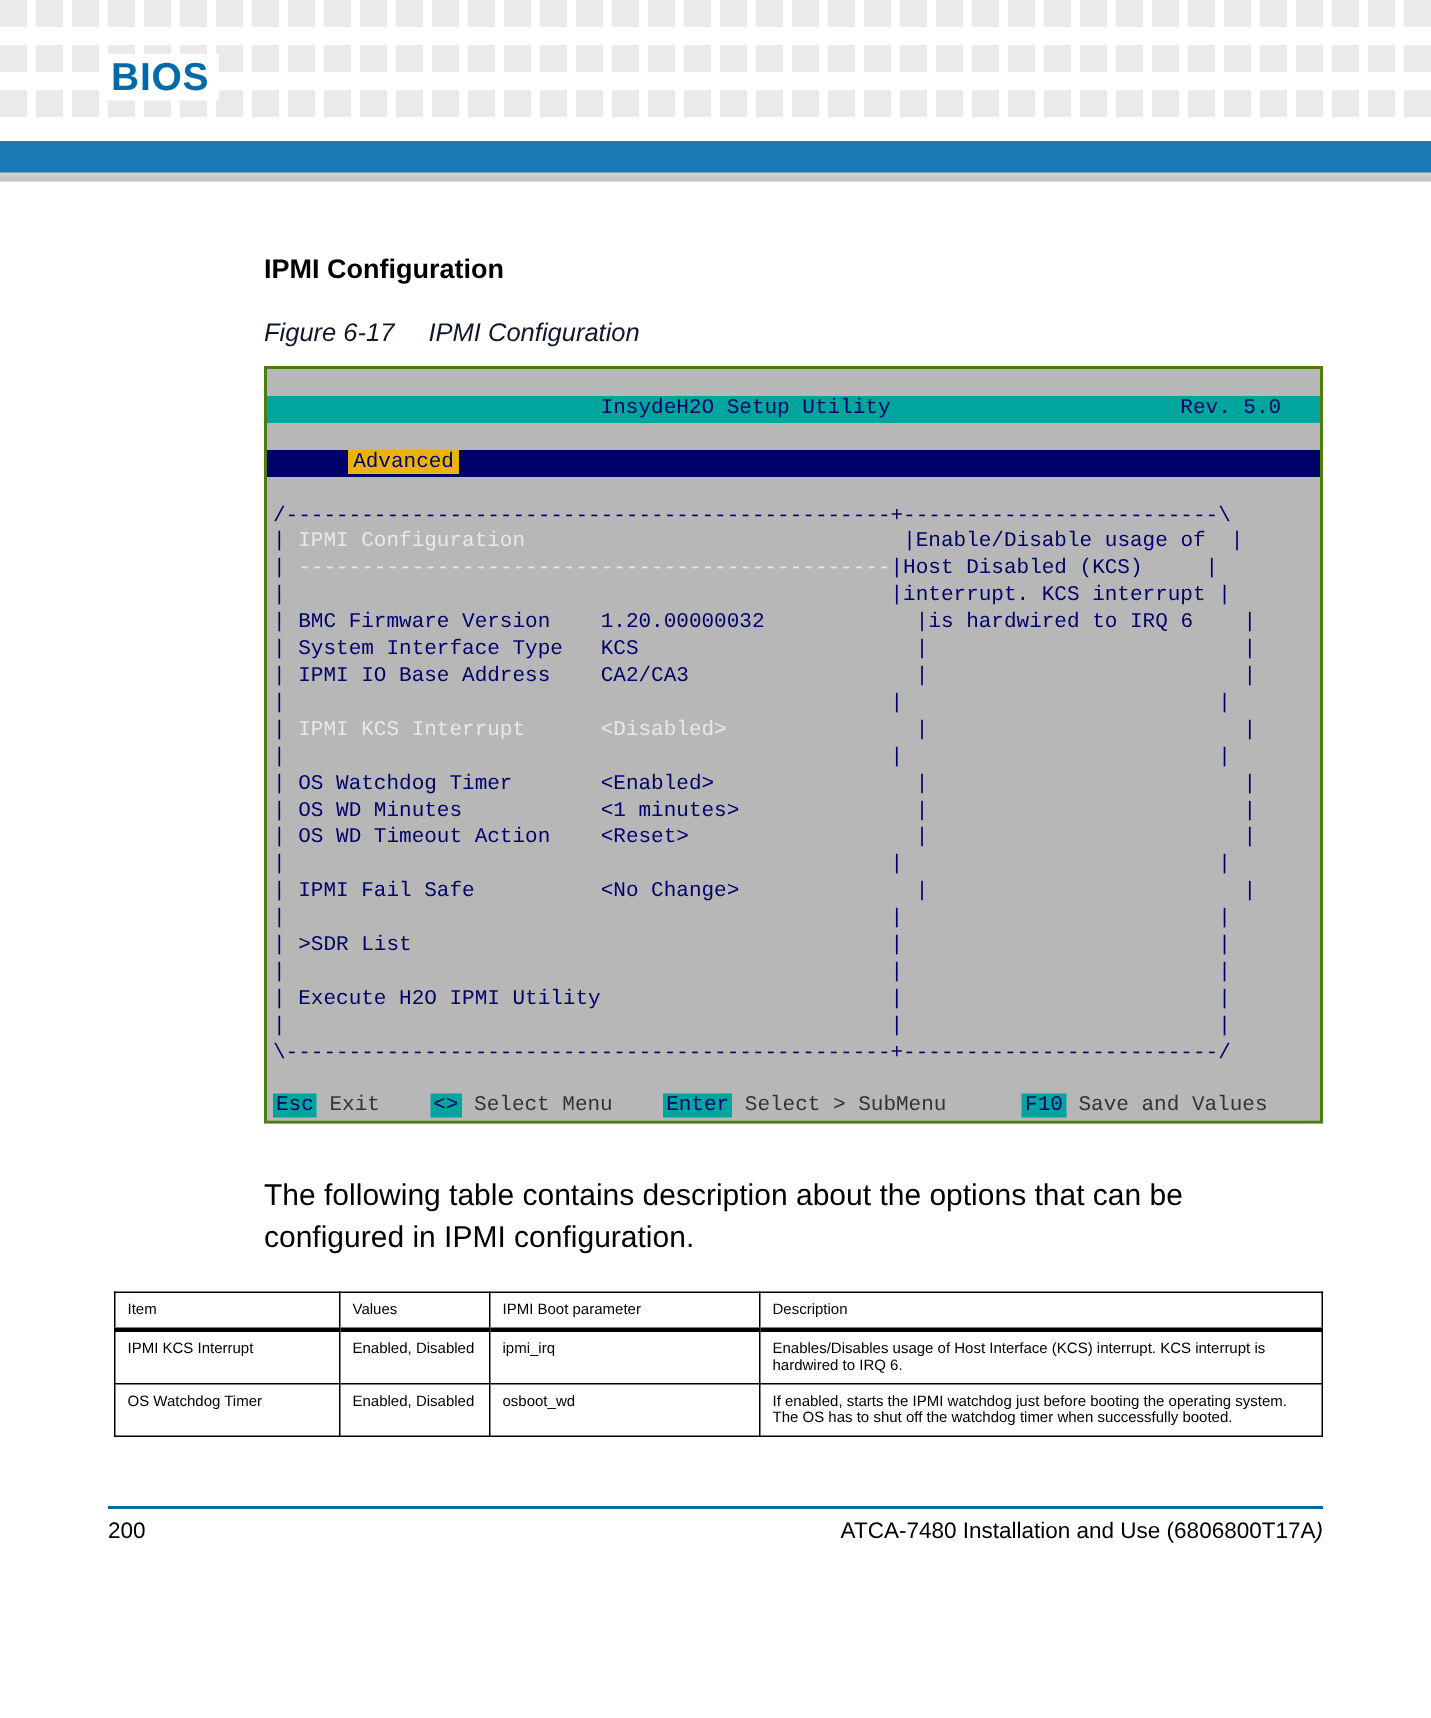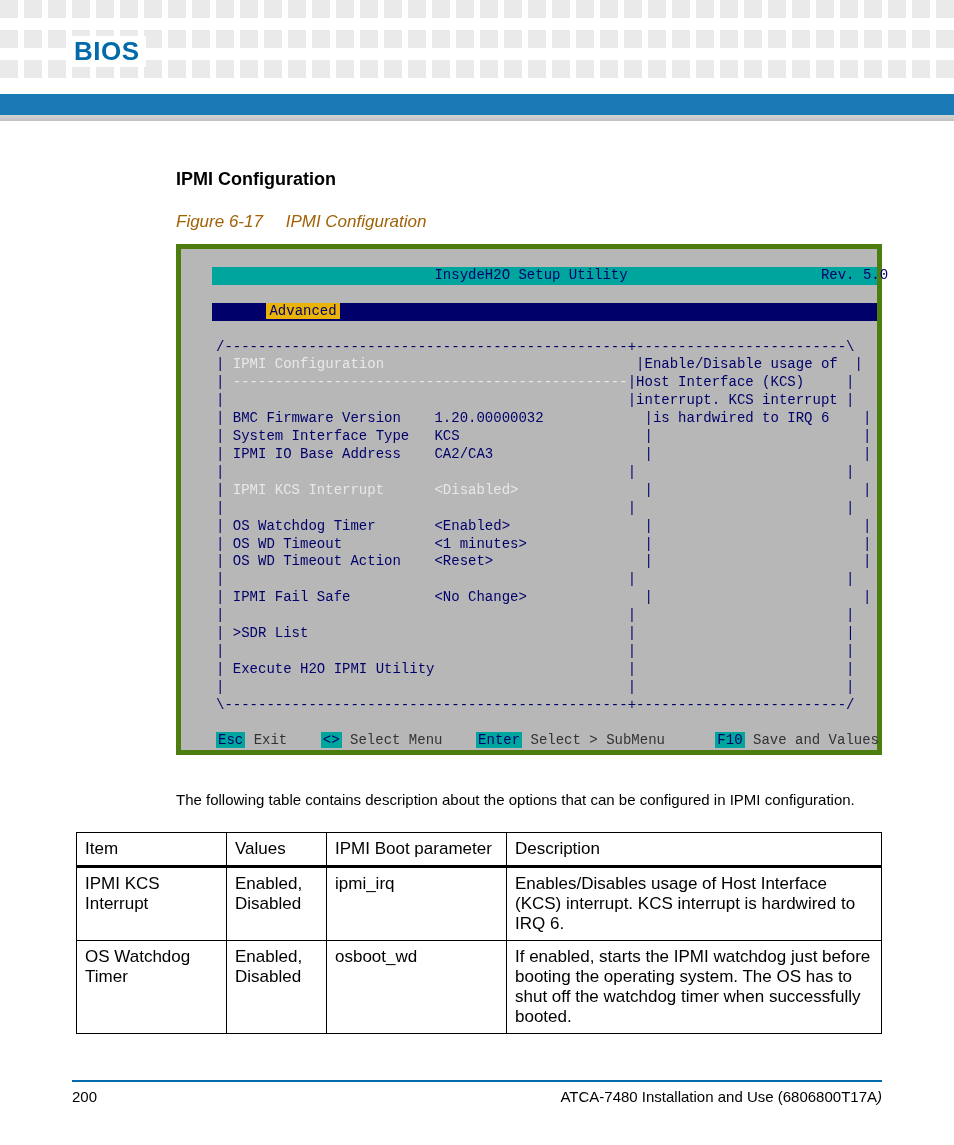--- a/index.html
+++ b/index.html
@@ -18,42 +18,41 @@
   .dot-row { display: flex; gap: 6px; margin-bottom: 6px; }
   .chapter-title {
     position: absolute; left: 68px; top: 36px; font-size: 26px;
     font-weight: 600; color: #006aaa; letter-spacing: 0.5px;
     background: #fff; padding: 0 6px;
   }
   .blue-bar { height: 22px; background: #1a7ab5; margin-top: 4px; }
   .gray-line { height: 6px; background: linear-gradient(180deg,#d6d6d6,#bfbfbf); margin-top: -1px; }
   .content { padding: 30px 72px 10px 176px; }
   h2.section { font-size: 18px; font-weight: 700; margin: 18px 0 22px 0; }
-  .fig-label { color: #a16207; font-style: italic; font-size: 17px; margin: 10px 0 12px 0; }
+  .fig-label { color: #0f172a; font-style: italic; font-size: 17px; margin: 10px 0 12px 0; }
   .fig-num { margin-right: 18px; }
   .bios-screen {
     font-family: "Courier New", monospace;
     font-size: 14px; line-height: 1.28;
-    background: #b7b7b7; border: 5px solid #4d7c0f;
+    background: #b7b7b7; border: 2px solid #4d7c0f;
     white-space: pre;
-    padding-left: 31px;
   }
   .bios-title { background: #00a59e; color: #00006a; text-align: left; padding: 0 4px; }
   .bios-menu { background: #00006a; color: #c0c0c0; padding: 0 4px; }
   .bios-menu .sel { background: #eab308; color: #00006a; padding: 0 3px; }
   .bios-body { background: #b7b7b7; color: #00006a; padding: 0 4px; }
   .bios-body .hl { color: #e8e8e8; }
   .bios-foot { background: #b7b7b7; color: #333; padding: 0 4px; }
   .bios-foot .key { background: #00a59e; color: #00006a; padding: 0 2px; }
-  .body-text { margin: 34px 0 22px -100px; font-size: 15px; line-height: 1.4; }
+  .body-text { margin: 34px 0 22px -100px; font-size: 20px; line-height: 1.4; }
   .body-text.narrow { margin-left: 0; }
   .table-label { color: #006aaa; font-style: italic; font-size: 17px; margin: 6px 0 10px -100px; }
   table.config {
     border-collapse: collapse; width: calc(100% + 100px); margin-left: -100px;
-    font-size: 17px;
+    font-size: 10px;
   }
   table.config th, table.config td {
     border: 1px solid #000; padding: 6px 8px; text-align: left; vertical-align: top;
   }
   table.config thead th { font-weight: 400; border-bottom: 3px solid #000; }
   .footer {
     border-top: 2px solid #006aaa; margin: 36px 72px 0 72px;
     display: flex; justify-content: space-between; padding-top: 6px;
     color: #000; font-size: 15px;
   }
@@ -204,30 +203,30 @@
     <div class="fig-label">
       <span class="fig-num">Figure 6-17</span>
       <span>IPMI Configuration</span>
     </div>
 
     <div class="bios-screen">
 <div class="bios-title">                          <span>InsydeH2O Setup Utility</span>                       <span>Rev. 5.0</span></div>
 <div class="bios-menu">      <span class="sel">Advanced</span>                                                              </div>
 <div class="bios-body">/------------------------------------------------+-------------------------\
 |<span class="hl"> <span>IPMI Configuration</span>                              </span>|<span>Enable/Disable usage of</span>  |
-|<span class="hl"> -----------------------------------------------</span>|<span>Host Interface (KCS)</span>     |
+|<span class="hl"> -----------------------------------------------</span>|<span>Host Disabled (KCS)</span>     |
 |                                                |<span>interrupt. KCS interrupt</span> |
 | <span>BMC Firmware Version</span>    <span>1.20.00000032</span>            |<span>is hardwired to IRQ 6</span>    |
 | <span>System Interface Type</span>   <span>KCS</span>                      |                         |
 | <span>IPMI IO Base Address</span>    <span>CA2/CA3</span>                  |                         |
 |                                                |                         |
 |<span class="hl"> <span>IPMI KCS Interrupt</span>      <span>&lt;Disabled&gt;</span>               </span>|                         |
 |                                                |                         |
 | <span>OS Watchdog Timer</span>       <span>&lt;Enabled&gt;</span>                |                         |
-| <span>OS WD Timeout</span>           <span>&lt;1 minutes&gt;</span>              |                         |
+| <span>OS WD Minutes</span>           <span>&lt;1 minutes&gt;</span>              |                         |
 | <span>OS WD Timeout Action</span>    <span>&lt;Reset&gt;</span>                  |                         |
 |                                                |                         |
 | <span>IPMI Fail Safe</span>          <span>&lt;No Change&gt;</span>              |                         |
 |                                                |                         |
 | <span>&gt;SDR List</span>                                      |                         |
 |                                                |                         |
 | <span>Execute H2O IPMI Utility</span>                       |                         |
 |                                                |                         |
 \------------------------------------------------+-------------------------/</div>
 <div class="bios-foot"><span class="key">Esc</span> <span>Exit</span>    <span class="key">&lt;&gt;</span> <span>Select Menu</span>    <span class="key">Enter</span> <span>Select &gt; SubMenu</span>      <span class="key">F10</span> <span>Save and Values</span>  </div></div>

